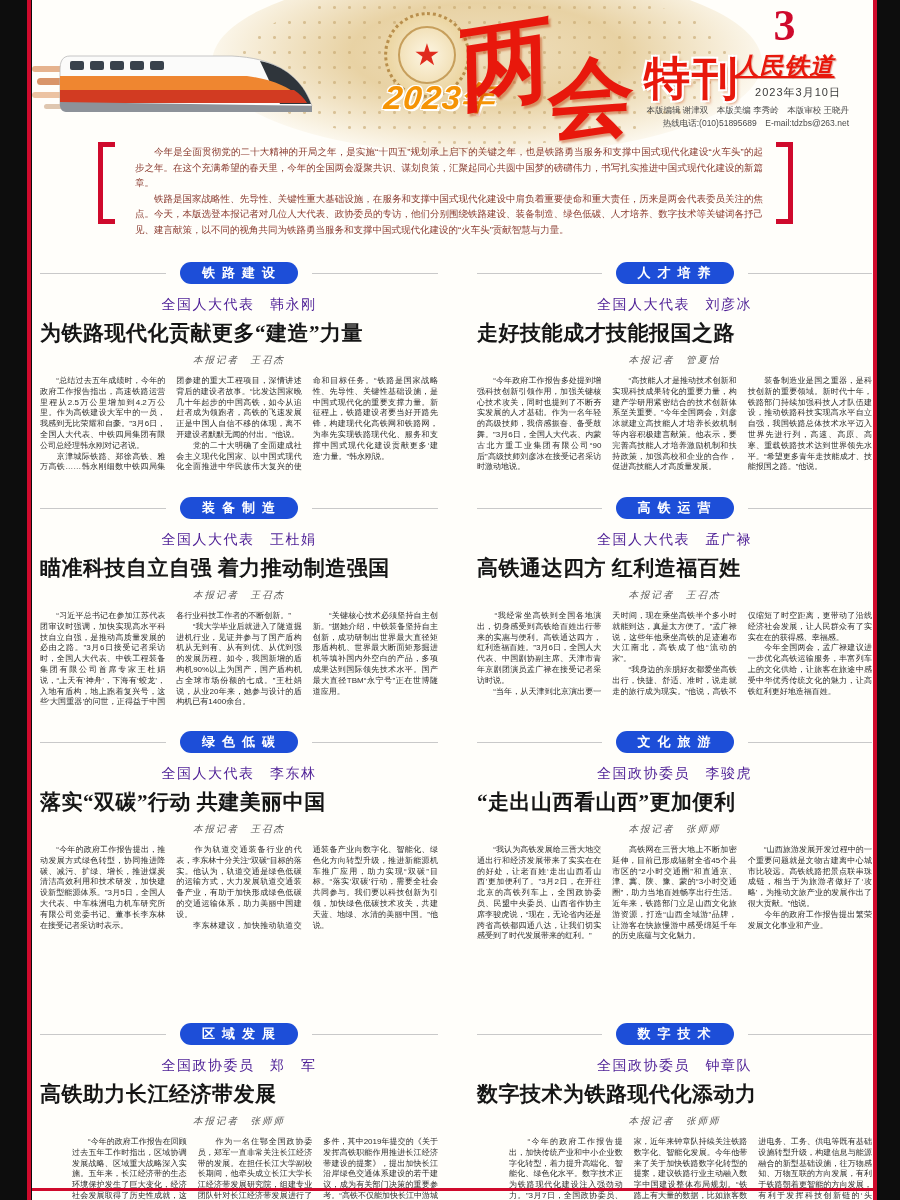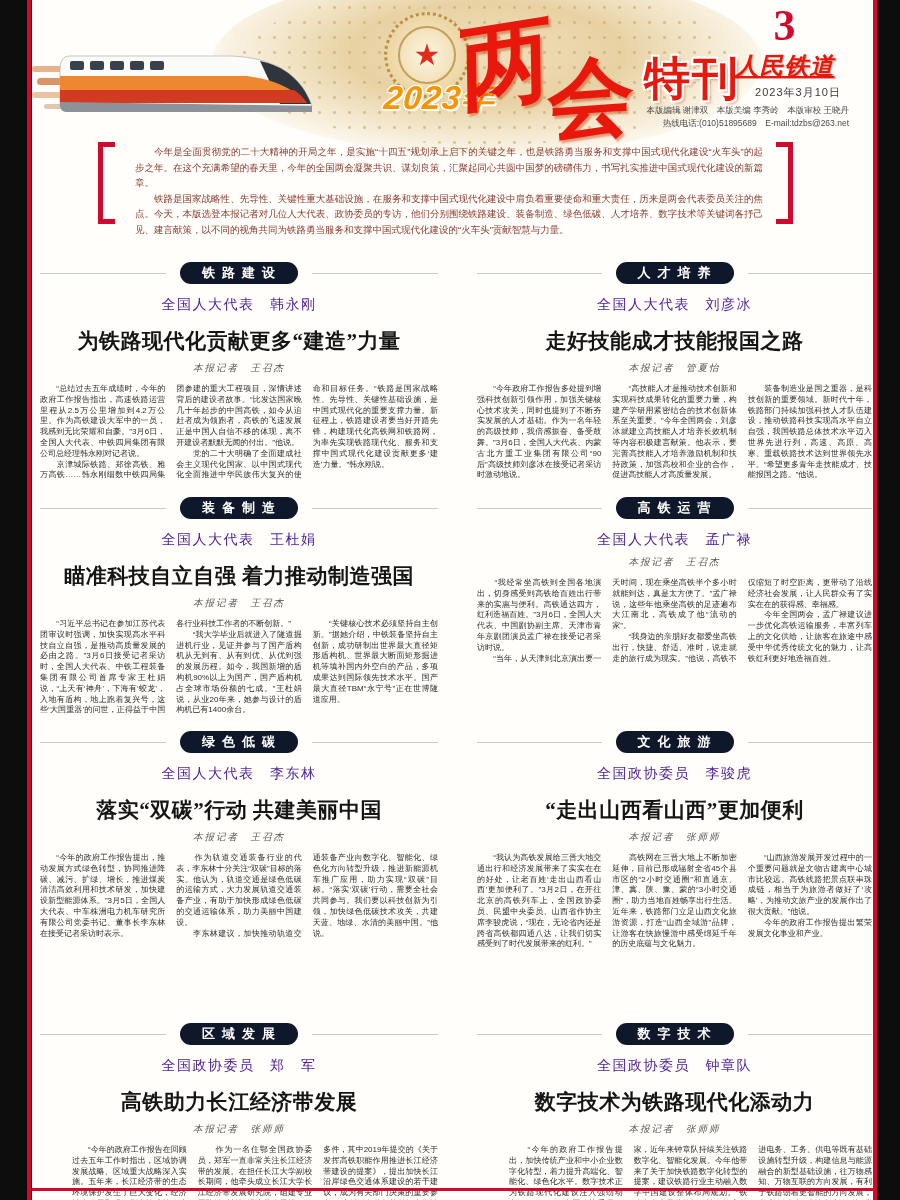--- a/index.html
+++ b/index.html
@@ -56,24 +56,24 @@
   .intro-text p { text-indent:2em; }
 
   
   .article { position:absolute; }
   .a-left  { left:8px;  width:398px; }
   .a-right { left:445px; width:395px; }
   .r1 { top:262px; } .r2 { top:497px; } .r3 { top:731px; } .r4 { top:1023px; }
 
   .sec-head { display:flex; align-items:center; justify-content:center; height:22px; }
   .sec-line { flex:1; height:1px; background:#c9c9c9; }
-  .sec-pill { margin:0 14px; background:#0f172a; color:#fff; font-weight:bold; font-size:13px;
+  .sec-pill { margin:0 14px; background:#1d4ed8; color:#fff; font-weight:bold; font-size:13px;
     letter-spacing:7px; padding:2px 16px 2px 22px; border-radius:11px; white-space:nowrap;text-align:center; }
   .rep { margin-top:12px; text-align:center; font-size:14px; color:#4c1d95; letter-spacing:1.5px; }
-  .headline { margin-top:13px; text-align:center; font-size:21px; font-weight:bold; color:#151515;
+  .headline { margin-top:5px; text-align:left; font-size:21px; font-weight:bold; color:#151515;
     font-family:"Liberation Serif","DejaVu Serif",serif; letter-spacing:.5px; white-space:nowrap; }
   .byline { margin-top:7px; text-align:center; font-size:9.5px; color:#555; letter-spacing:2px;
     font-family:"Liberation Serif","DejaVu Serif",serif; font-style:italic; }
   .body-cols { margin-top:9px; column-count:3; column-gap:11px; font-size:8px; line-height:10.8px;
     text-align:justify; color:#2b2b2b; overflow:hidden; white-space:pre-line; }
   .h128 { height:128px; } .h122 { height:122px;margin-left:32px; }
 </style>
 </head>
 <body>
 
@@ -173,20 +173,21 @@
 　　“我大学毕业后就进入了隧道掘进机行业，见证并参与了国产盾构机从无到有、从有到优、从优到强的发展历程。如今，我国新增的盾构机90%以上为国产，国产盾构机占全球市场份额的七成。”王杜娟说，从业20年来，她参与设计的盾构机已有1400余台。
 　　“关键核心技术必须坚持自主创新。”据她介绍，中铁装备坚持自主创新，成功研制出世界最大直径矩形盾构机、世界最大断面矩形掘进机等填补国内外空白的产品，多项成果达到国际领先技术水平。国产最大直径TBM“永宁号”正在世博隧道应用。</div>
   </div>
   <div class="article a-right r2">
     <div class="sec-head">
         <div class="sec-line"></div>
       <div class="sec-pill">高铁运营</div>
       <div class="sec-line"></div>
       </div>
     <div class="rep">全国人大代表　孟广禄</div>
+    <div class="headline">高铁通达四方 红利造福百姓</div>
     <div class="byline">本报记者　王召杰</div>
     <div class="body-cols h128">　　“我经常坐高铁到全国各地演出，切身感受到高铁给百姓出行带来的实惠与便利。高铁通达四方，红利造福百姓。”3月6日，全国人大代表、中国剧协副主席、天津市青年京剧团演员孟广禄在接受记者采访时说。
 　　“当年，从天津到北京演出要一天时间，现在乘坐高铁半个多小时就能到达，真是太方便了。”孟广禄说，这些年他乘坐高铁的足迹遍布大江南北，高铁成了他“流动的家”。
 　　“我身边的亲朋好友都爱坐高铁出行，快捷、舒适、准时，说走就走的旅行成为现实。”他说，高铁不仅缩短了时空距离，更带动了沿线经济社会发展，让人民群众有了实实在在的获得感、幸福感。
 　　今年全国两会，孟广禄建议进一步优化高铁运输服务，丰富列车上的文化供给，让旅客在旅途中感受中华优秀传统文化的魅力，让高铁红利更好地造福百姓。</div>
   </div>
 
   <div class="article a-left r3">
     <div class="sec-head">
         <div class="sec-line"></div>

